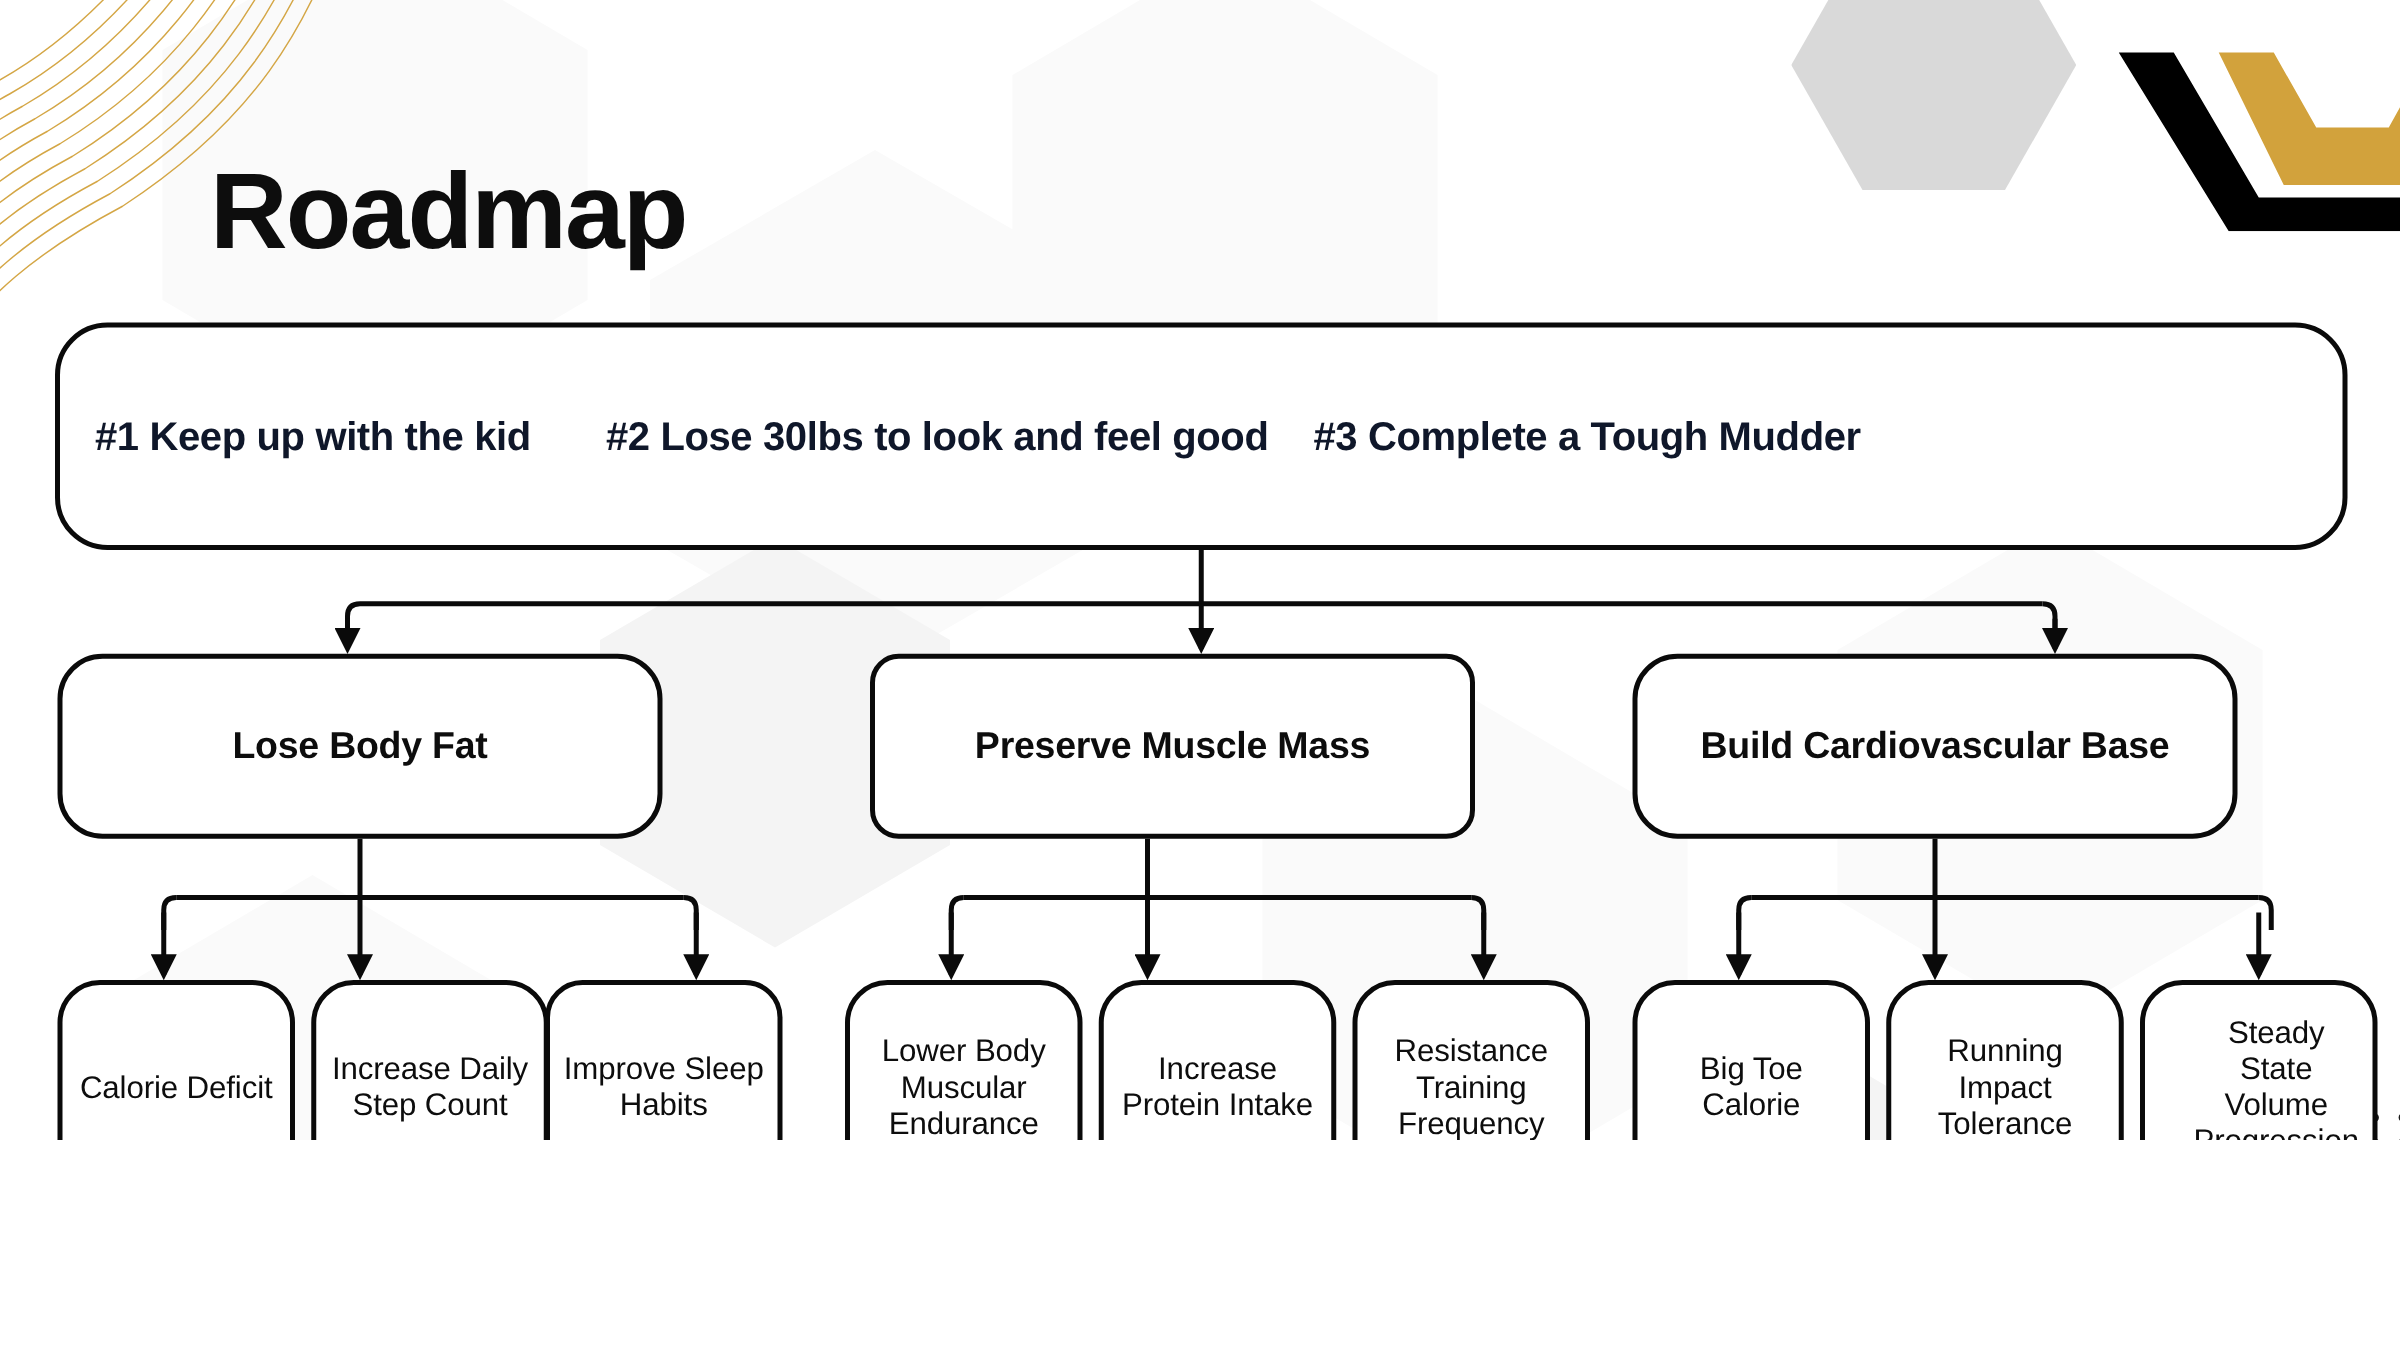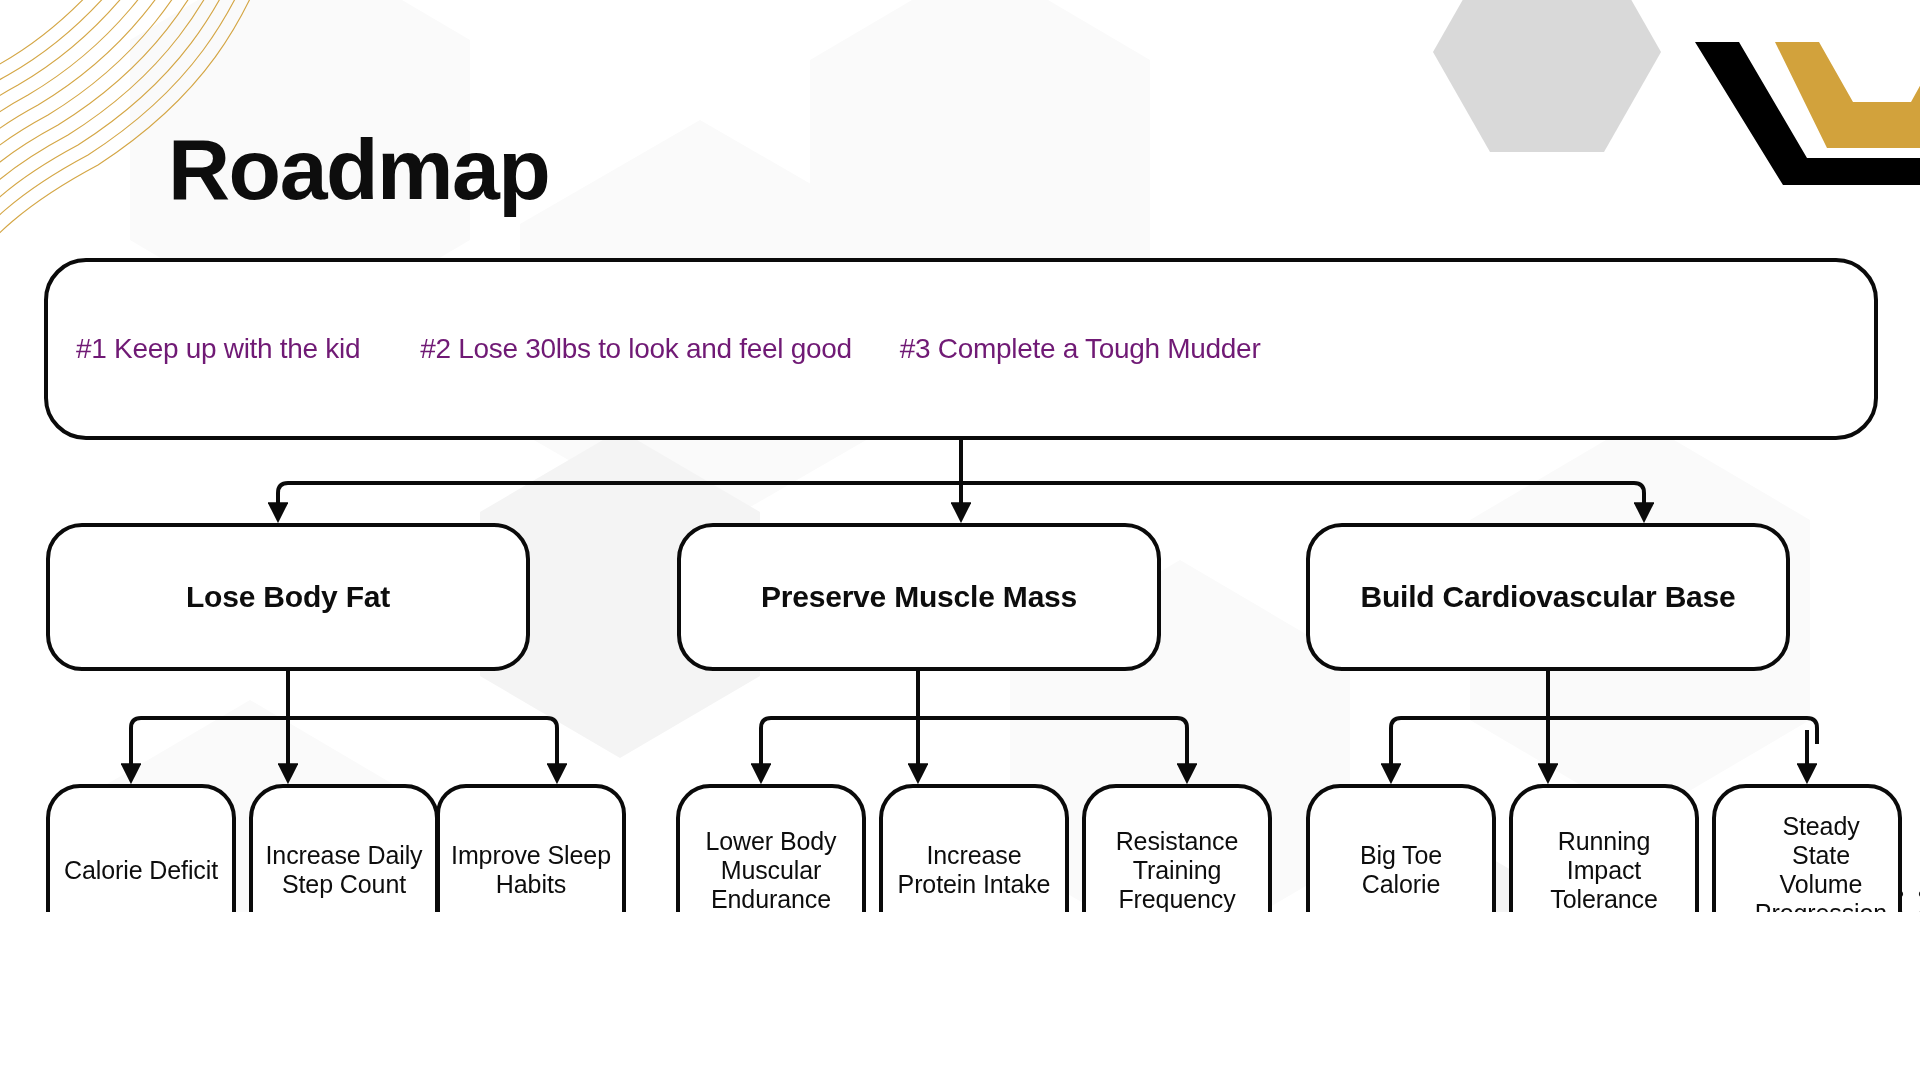--- a/index.html
+++ b/index.html
@@ -83,42 +83,42 @@
     justify-content: flex-start;
     padding: 0 14px;
     z-index: 6;
   }
   #goal-banner .goal-row {
     display: flex;
     width: 100%;
     align-items: center;
   }
   .goal-item {
-    font-size: 28px;
-    font-weight: normal;
+    font-size: 32px;
+    font-weight: bold;
     letter-spacing: -0.3px;
     white-space: nowrap;
-    color: #701a75;
+    color: #0f172a;
   }
   .goal-1 { margin-left: 14px; }
   .goal-2 { margin-left: 60px; }
-  .goal-3 { margin-left: 48px; }
+  .goal-3 { margin-left: 36px; }
 
   
   .pillar {
     top: 523px;
     height: 148px;
     width: 484px;
     border-radius: 36px;
     font-size: 30px;
     font-weight: bold;
     letter-spacing: -0.2px;
   }
   #pillar-0 { left: 46px;   }
-  #pillar-1 { left = 0; left: 677px; }
+  #pillar-1 { left = 0; left: 696px; border-radius: 23px; }
   #pillar-2 { left: 1306px; }
 
   
   .leaf {
     top: 784px;
     height: 172px;
     width: 190px;
     border-radius: 34px;
     font-size: 25px;
     font-weight: normal;

